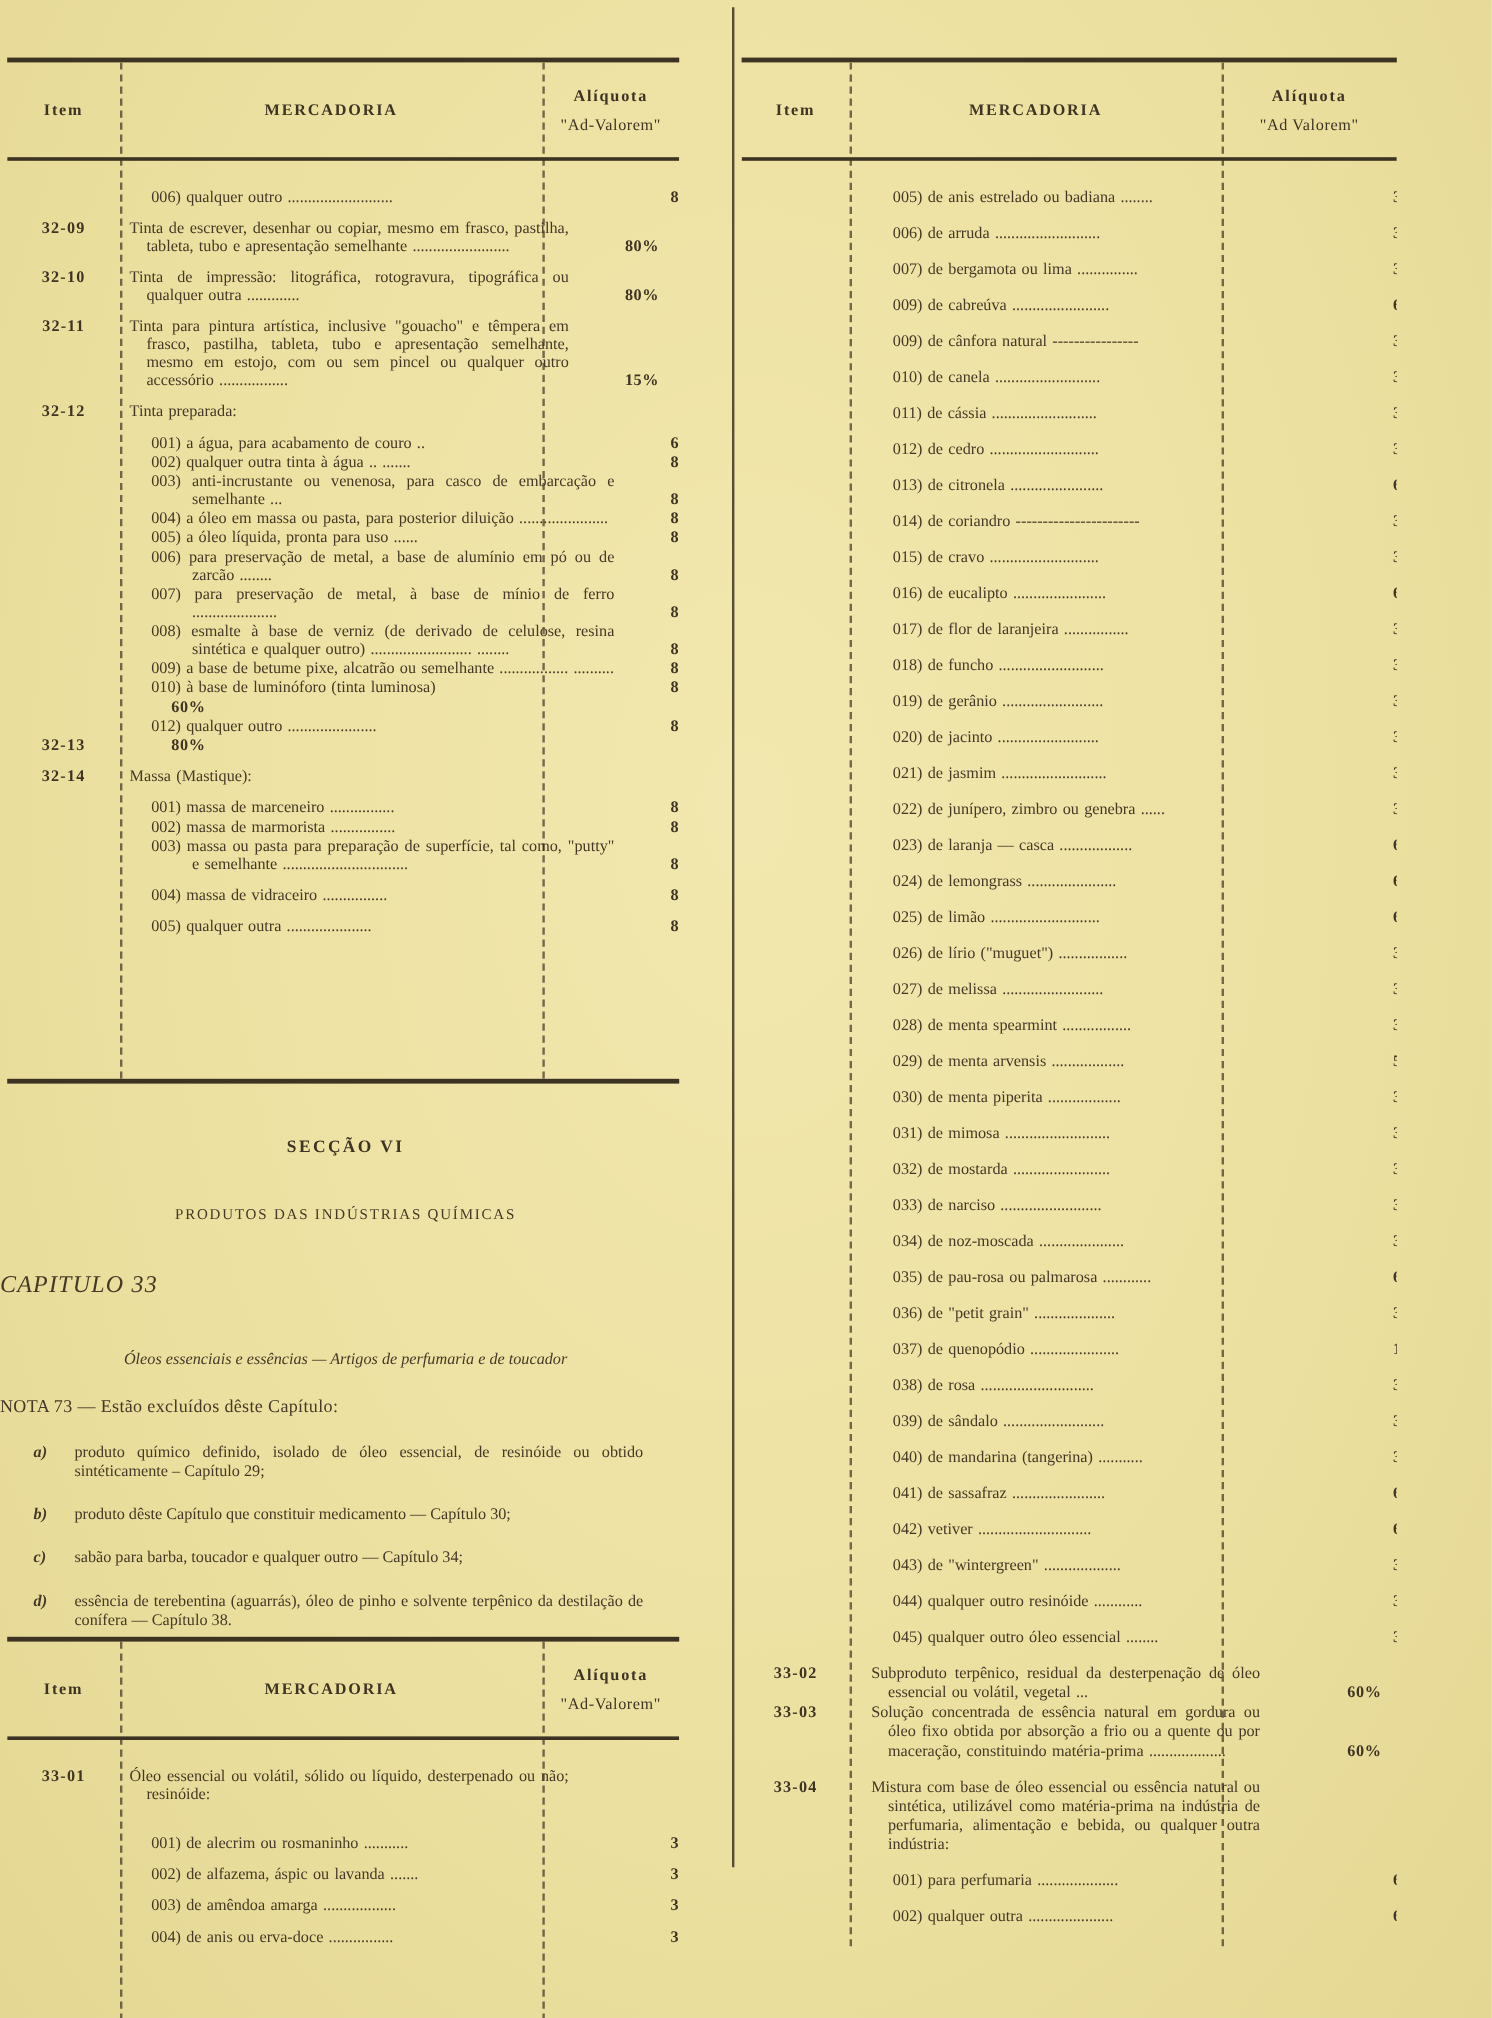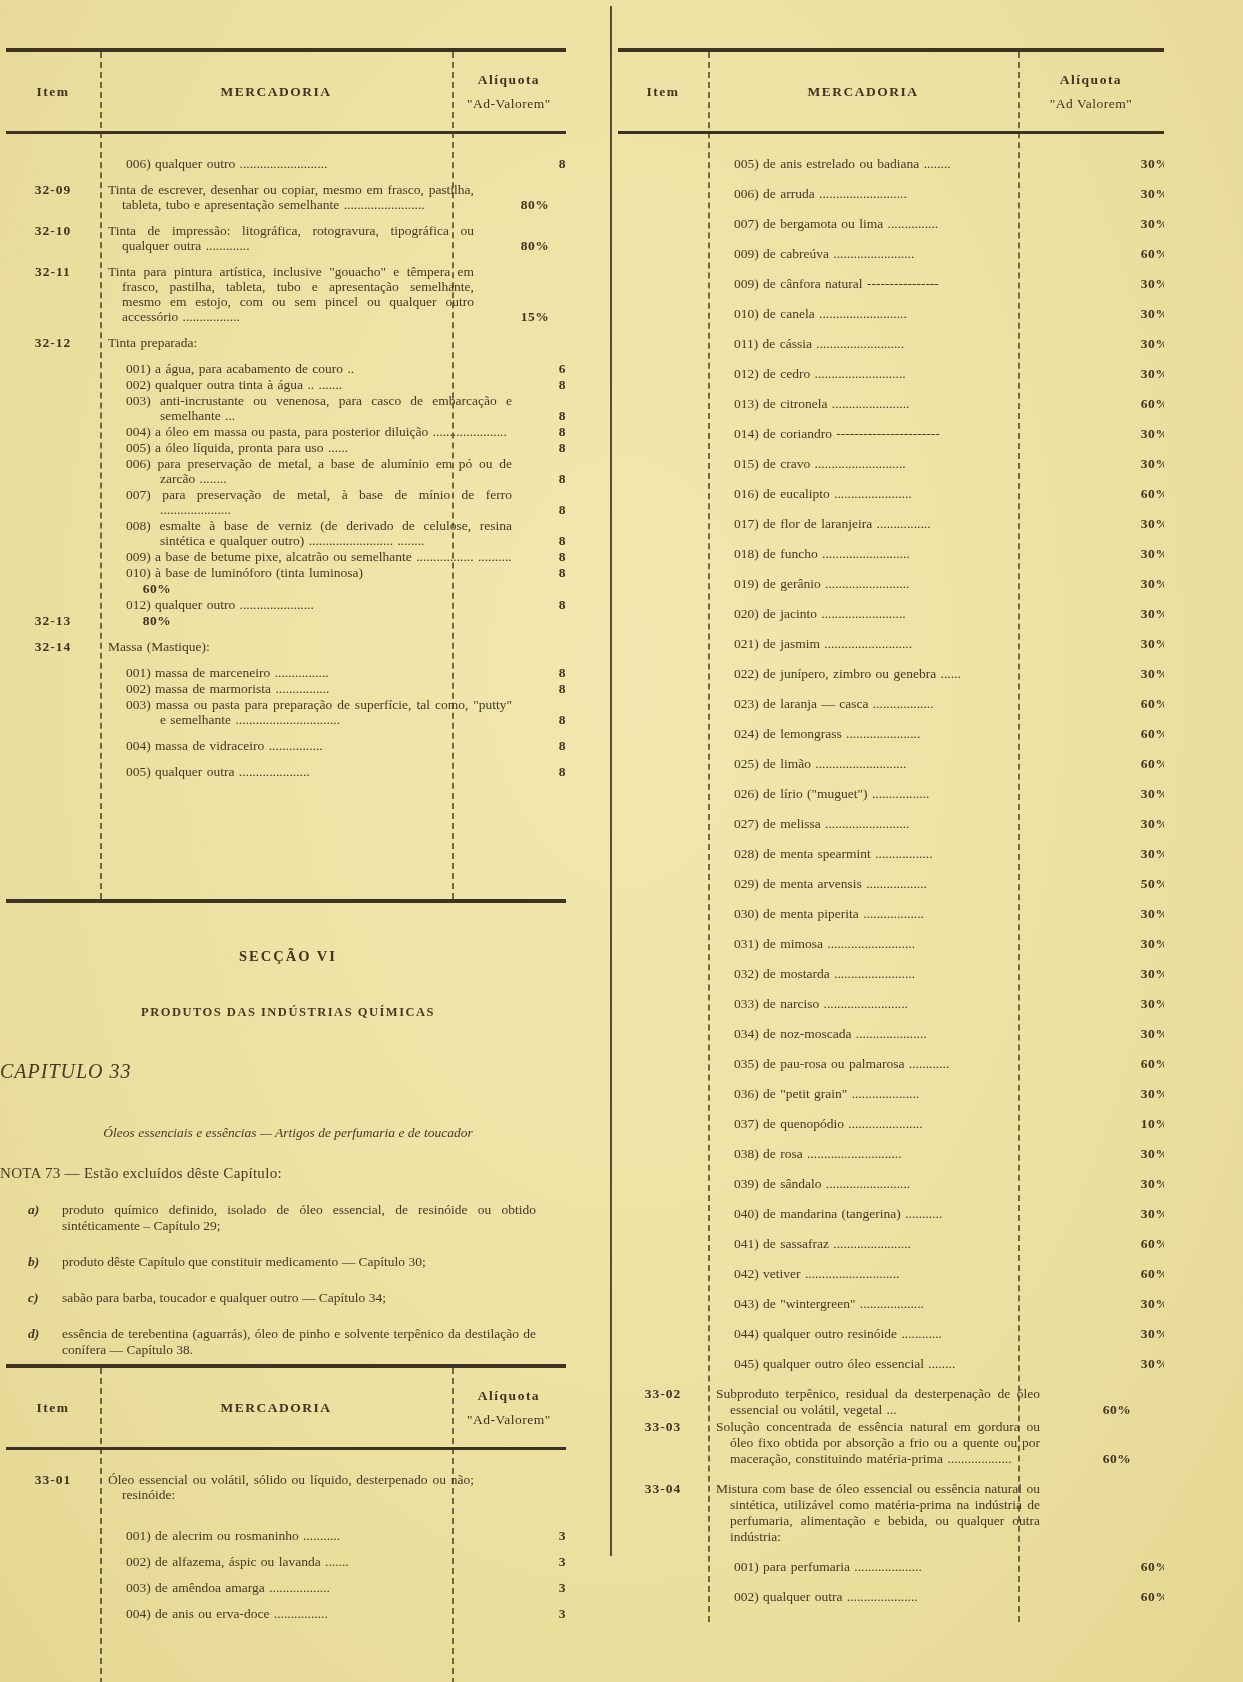--- a/index.html
+++ b/index.html
@@ -28,36 +28,36 @@
   .t-right .c-merc{width:310px; flex:none;}
   .t-right .c-rate{width:146px; flex:none;}
 
   .vrule{position:absolute; top:0; bottom:0; width:0; border-left:2px dashed rgba(60,51,35,.7);}
   .t-left1 .vr1{left:94px;} .t-left1 .vr2{left:446px;}
   .t-left2 .vr1{left:94px;} .t-left2 .vr2{left:446px;}
   .t-right .vr1{left:90px;} .t-right .vr2{left:400px;}
 
   .tbody{position:relative;}
   .trow{display:flex; align-items:stretch; margin-top:11px; font-size:13.5px; line-height:15px;}
-  .t-right .trow{margin-top:14px; line-height:16px;}
+  .t-right .trow{margin-top:14px; line-height:16px;gap:10px;}
   .trow.tight{margin-top:1px;}
   .trow.gap{margin-top:26px;}
   .tbody .trow:first-child{margin-top:22px;}
   .trow .c-item{align-self:flex-start; text-align:center; font-weight:bold; letter-spacing:1px; color:#3e3424;}
   .trow .c-merc{padding:0 4px 0 22px; text-indent:-14px; text-align:justify; word-spacing:1px;}
   .trow.sub .c-merc{padding-left:60px; text-indent:-34px;}
   .trow .c-rate{align-self:flex-end; text-align:center; font-weight:bold; letter-spacing:.5px; color:#3e3424;}
 
   
   .divider{position:absolute; left:610px; top:6px; height:1550px; width:0; border-left:2px solid rgba(60,51,35,.85);}
 
   
   .sectionblock{position:absolute; left:0; top:948px; width:576px;}
   .sec-line{text-align:center; font-size:14.5px; font-weight:bold; letter-spacing:2px; color:#3e3424;}
-  .sec-sub{text-align:center; font-size:12.5px; font-weight:bold; letter-spacing:1.5px; margin-top:40px; color:#443927;}
+  .sec-sub{text-align:center; font-size:12.5px; font-weight:normal; letter-spacing:1.5px; margin-top:40px; color:#443927;}
   .sec-cap{text-align:left; font-size:20px; font-weight:normal; font-style:italic; letter-spacing:1px; margin-top:40px;}
   .sec-tit{font-size:13.5px; font-style:italic; margin-top:42px; padding:0 10px; text-align:center;}
   .sec-nota{font-size:15px; margin-top:24px; letter-spacing:.3px;}
   .nota-item{display:flex; font-size:13.5px; line-height:16px; margin-top:20px; padding-left:28px;}
   .nota-label{width:34px; flex:none; font-weight:bold; font-style:italic;}
   .nota-text{flex:1; text-align:justify; padding-right:40px;}
 </style>
 </head>
 <body>
 

